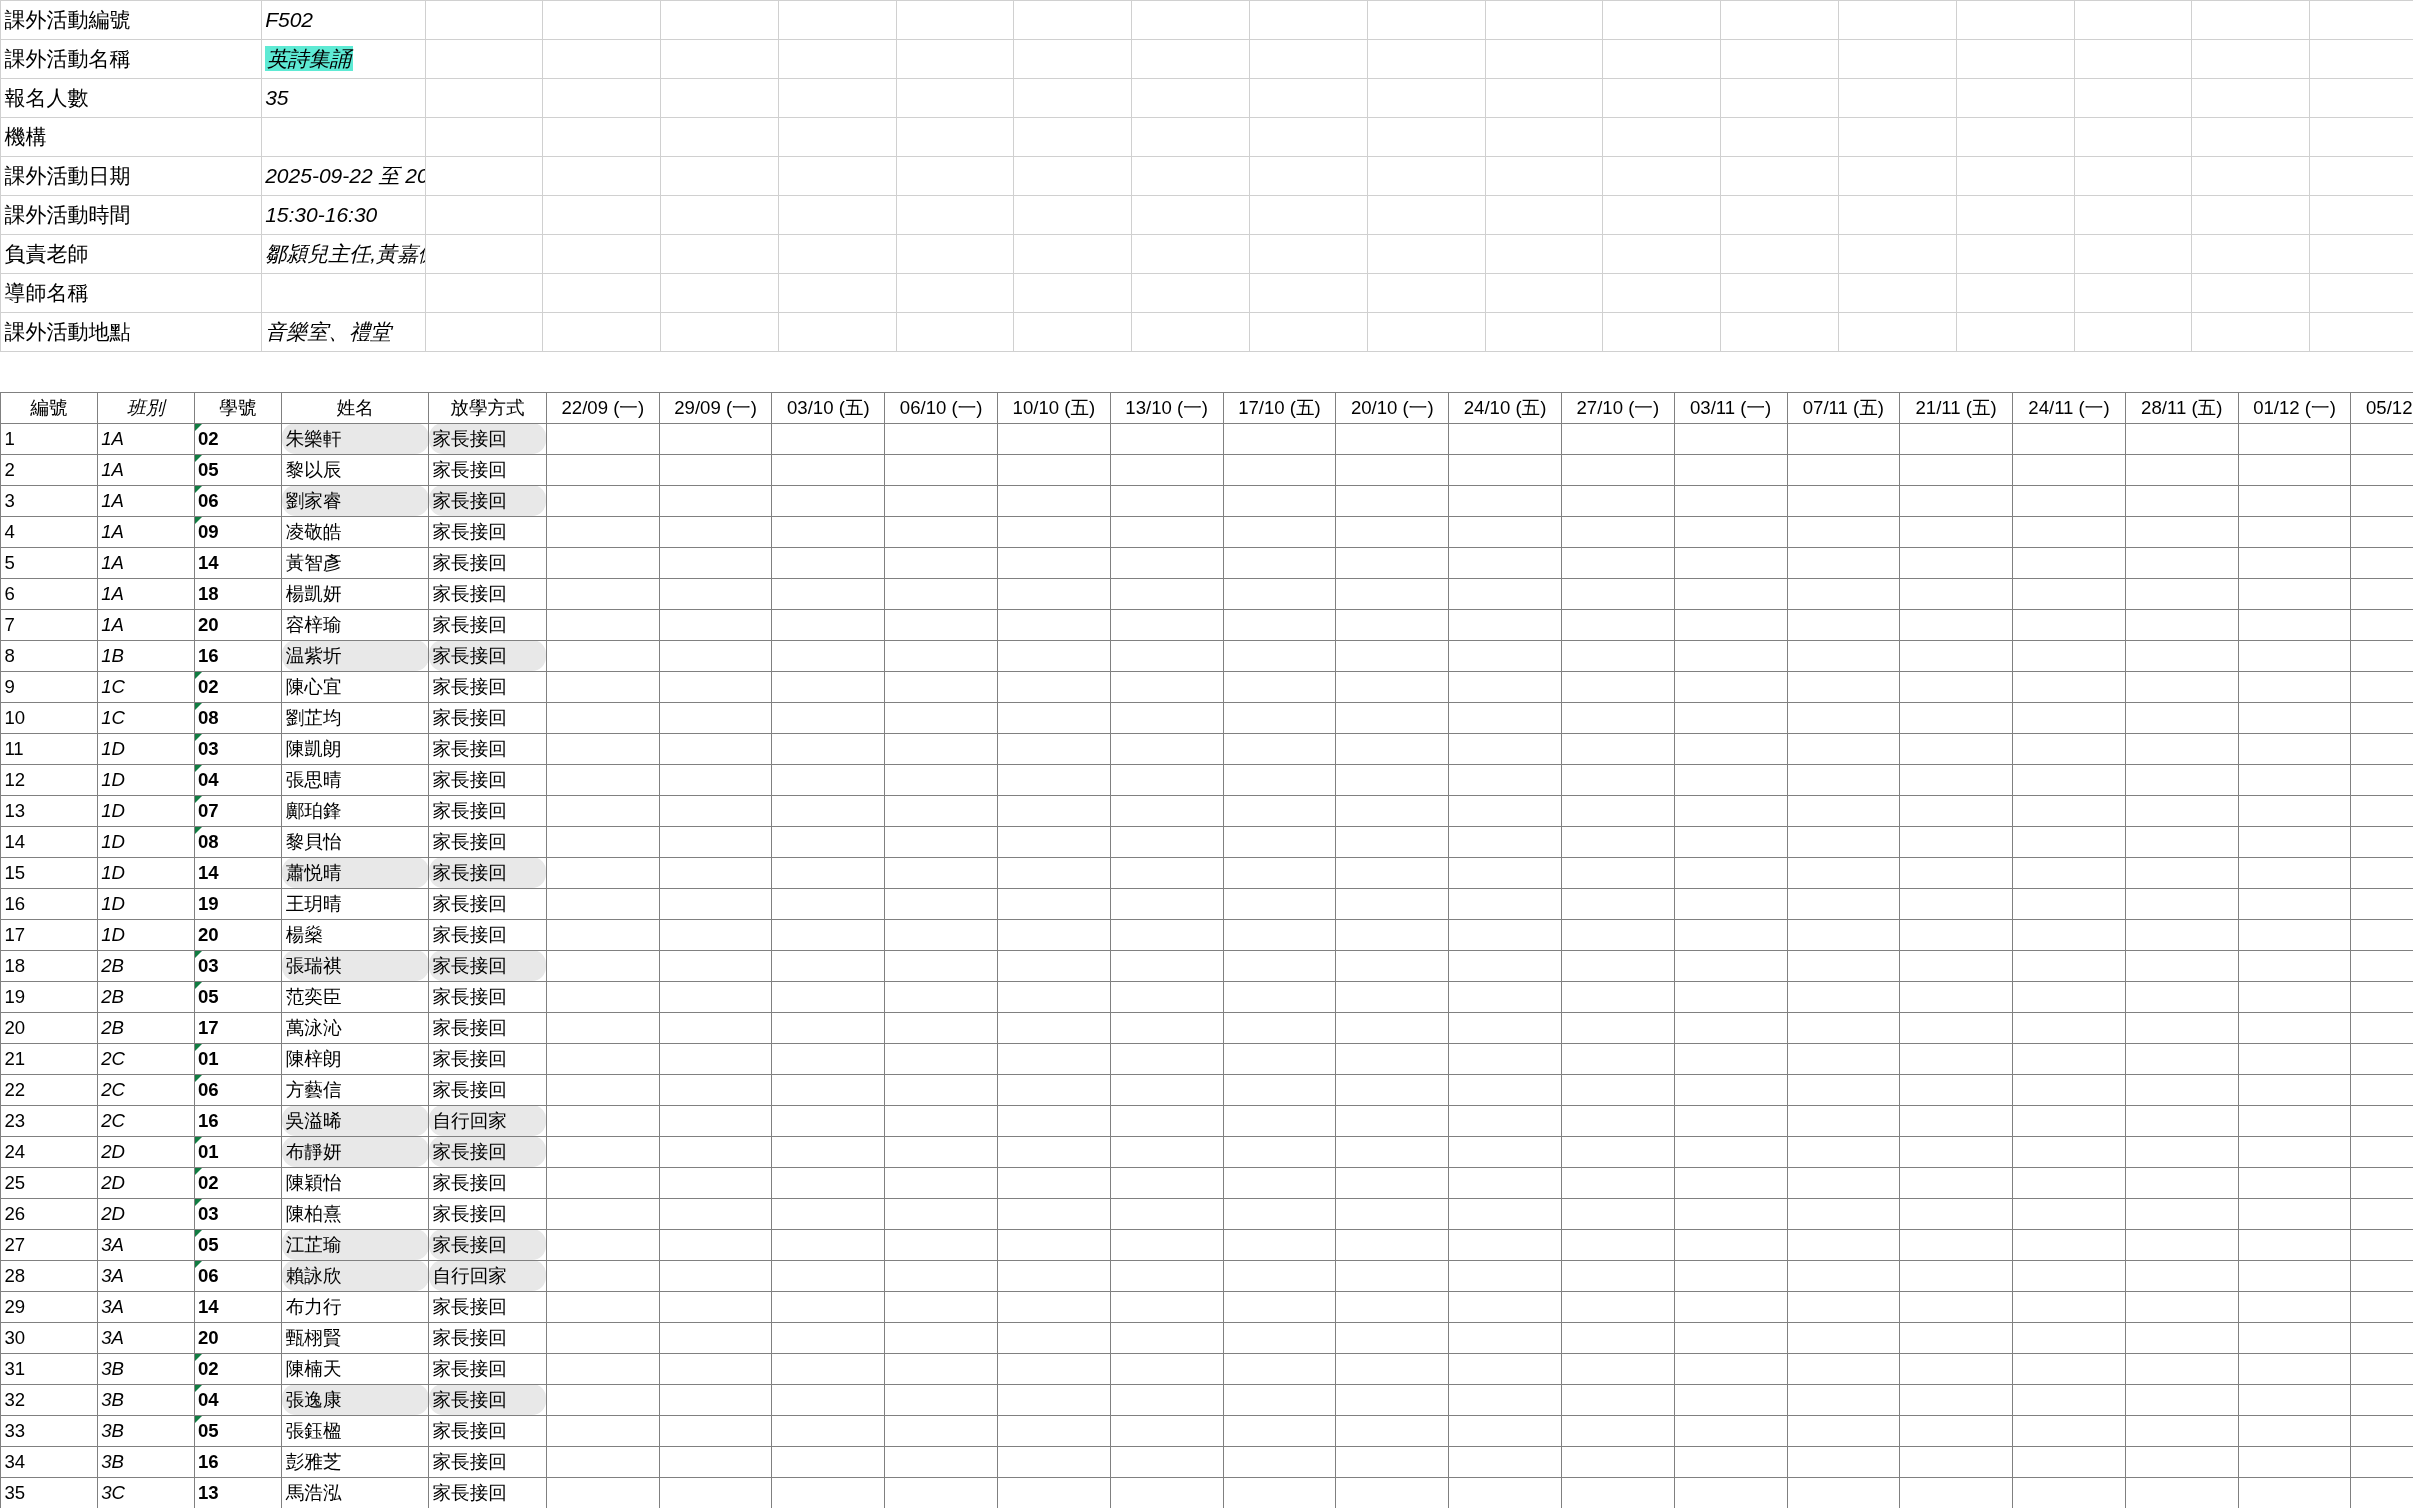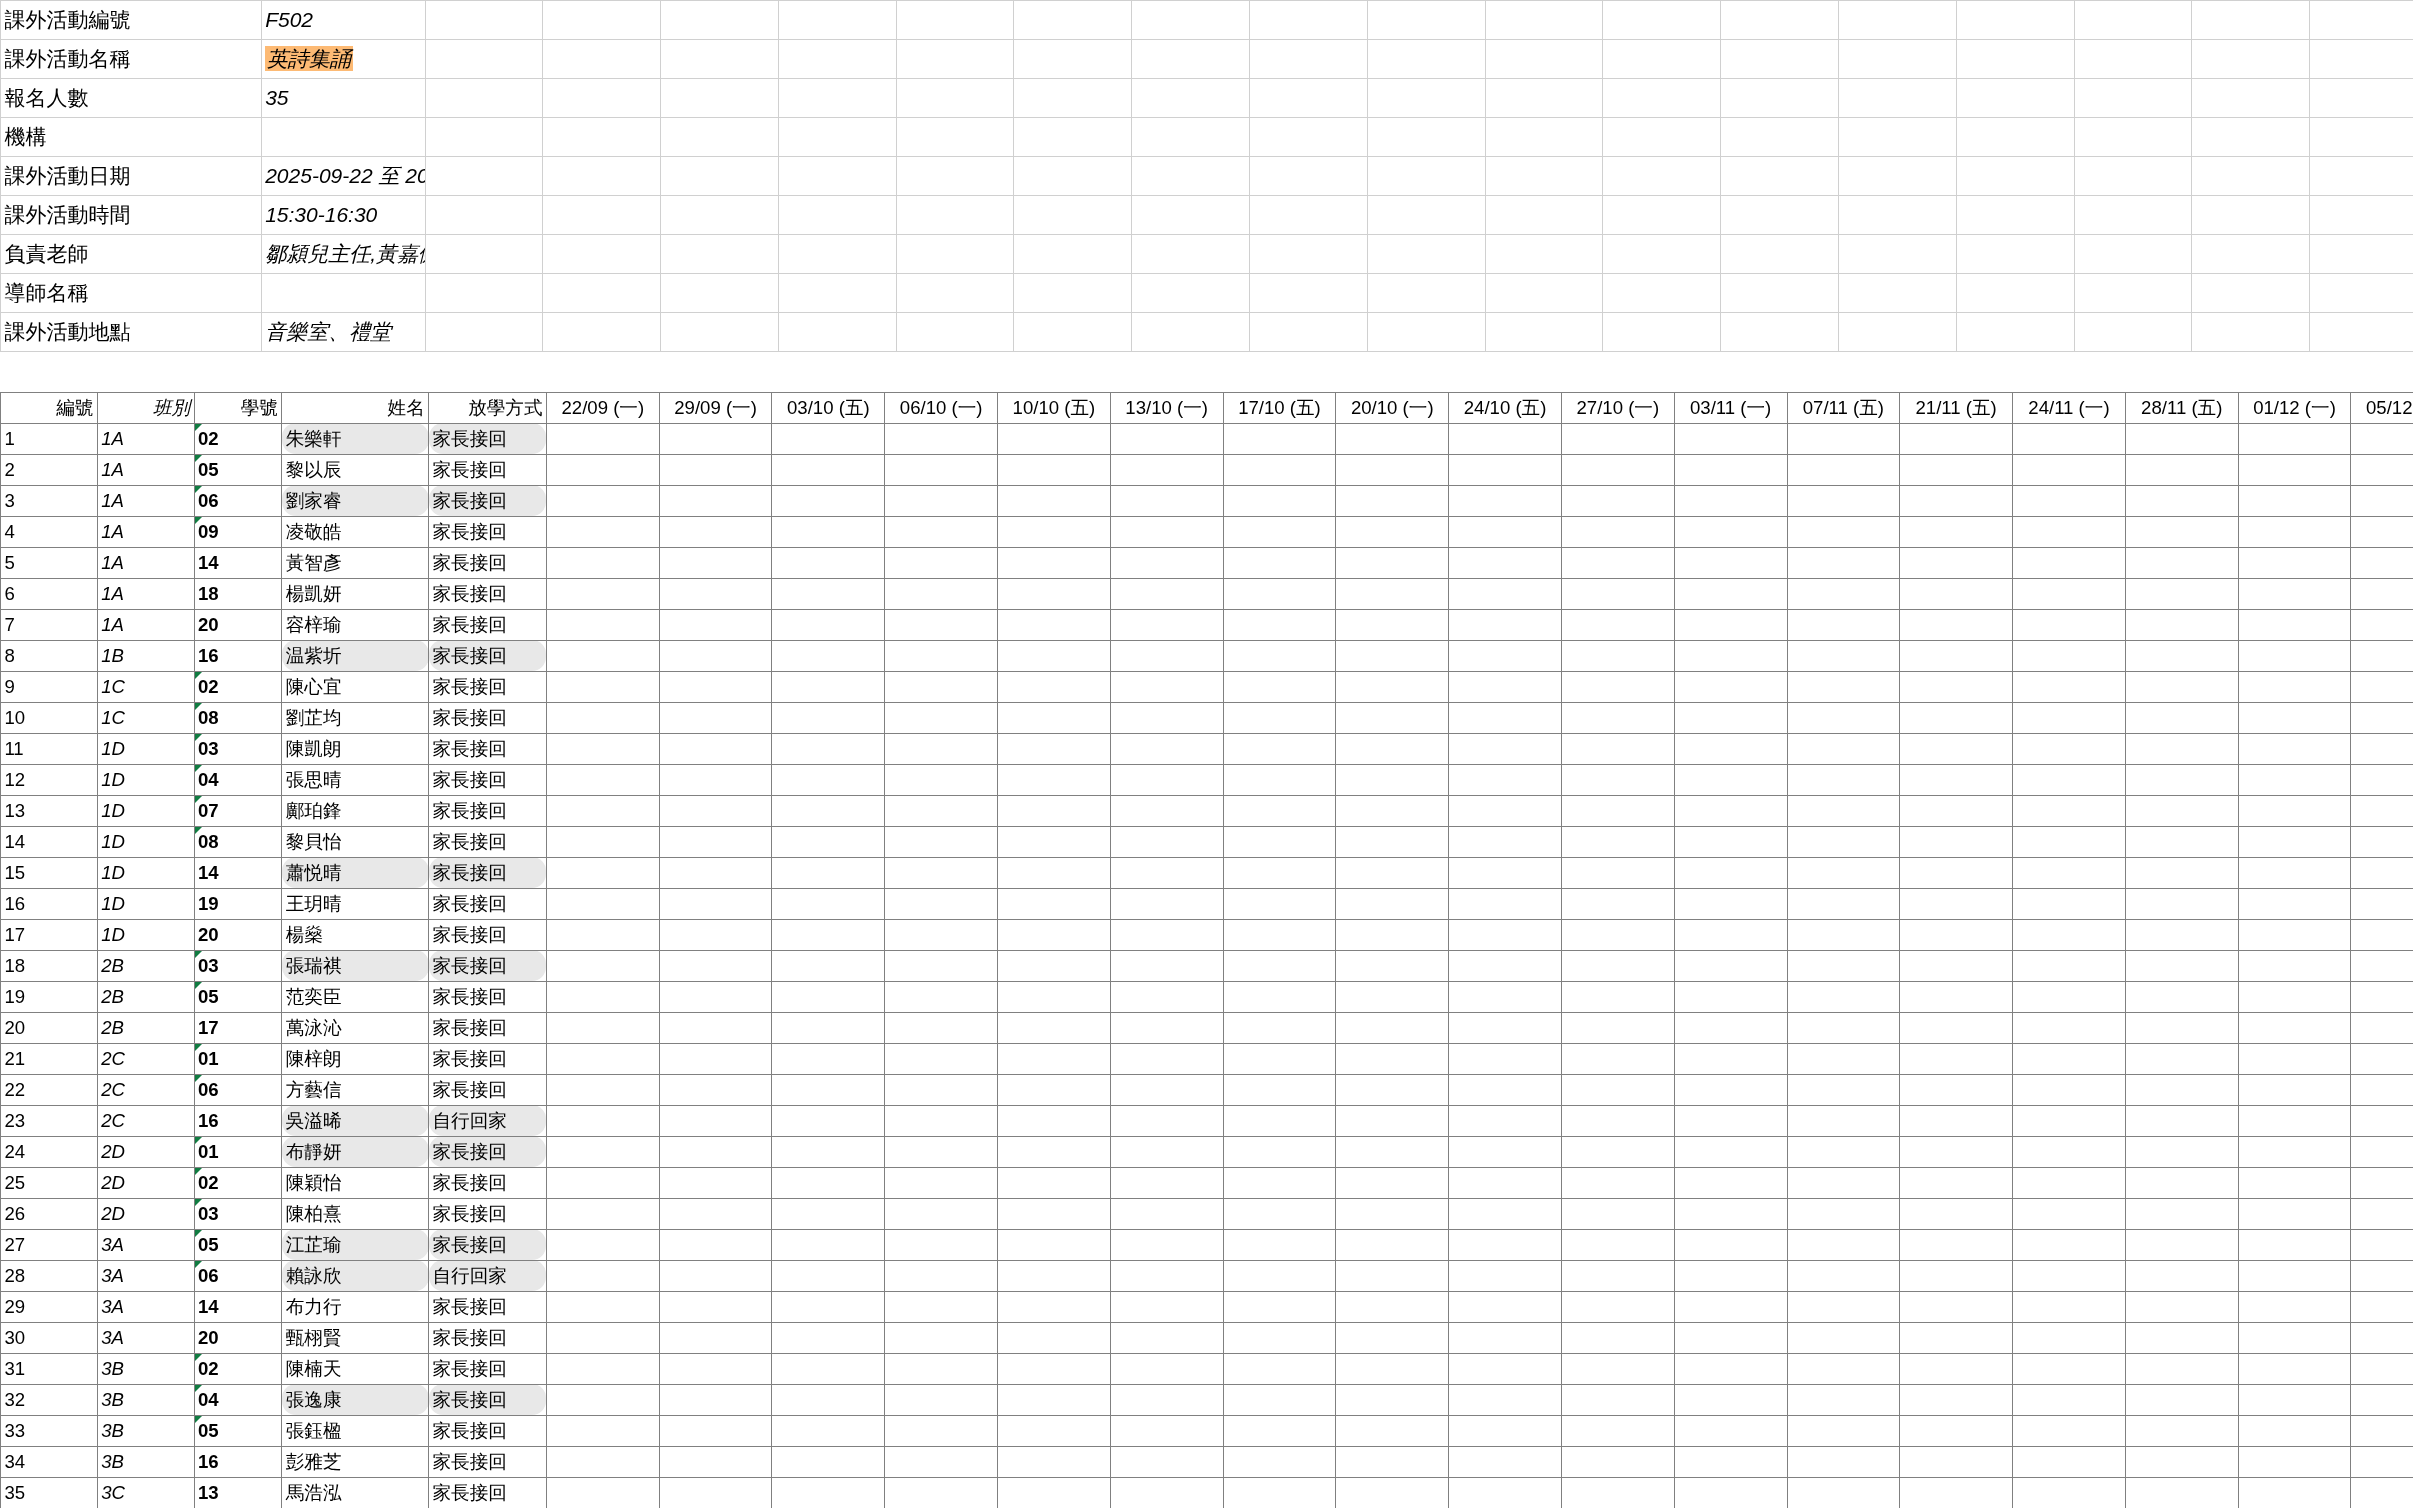--- a/index.html
+++ b/index.html
@@ -44,21 +44,21 @@
     position: relative;
   }
   .value-wide span {
     position: absolute;
     left: 3.4px;
     top: 50%;
     transform: translateY(-50%);
     white-space: nowrap;
   }
   .hl {
-    background: #fdba74;
+    background: #5eead4;
     padding: 0.8px 1.7px;
   }
 
   .spacer-row td {
     height: 38px;
     border: none;
   }
 
   
   .roster {
@@ -79,21 +79,21 @@
     overflow: hidden;
   }
   .col-no    { width: 89px; }
   .col-class { width: 89px; font-style: italic; }
   .col-sid   { width: 80px; margin-top: 37px; }
   .col-name  { width: 139px; margin-top: 46px; }
   .col-way   { width: 110px; }
   .col-date  { width: 105px; }
 
   .roster thead th {
-    text-align: right;
+    text-align: center;
   }
   .roster thead th.col-date {
     text-align: center;
   }
 
   td.shaded {
     background: #e8e8e8;
     border-radius: 14px;
   }
   td.sid {

